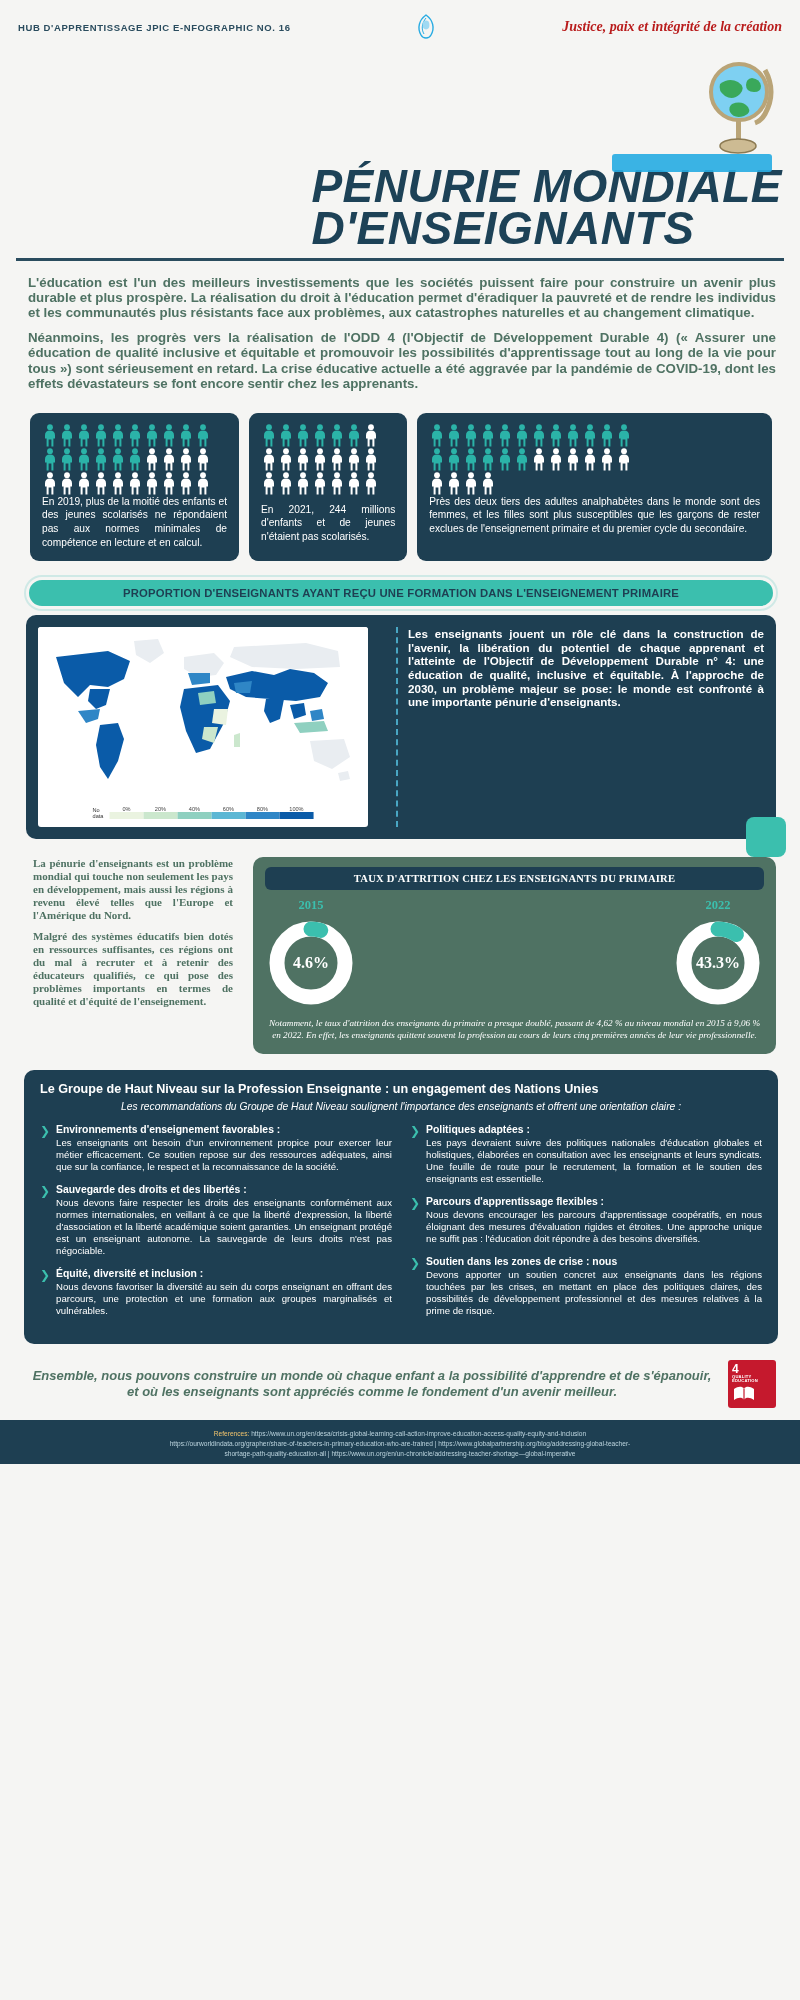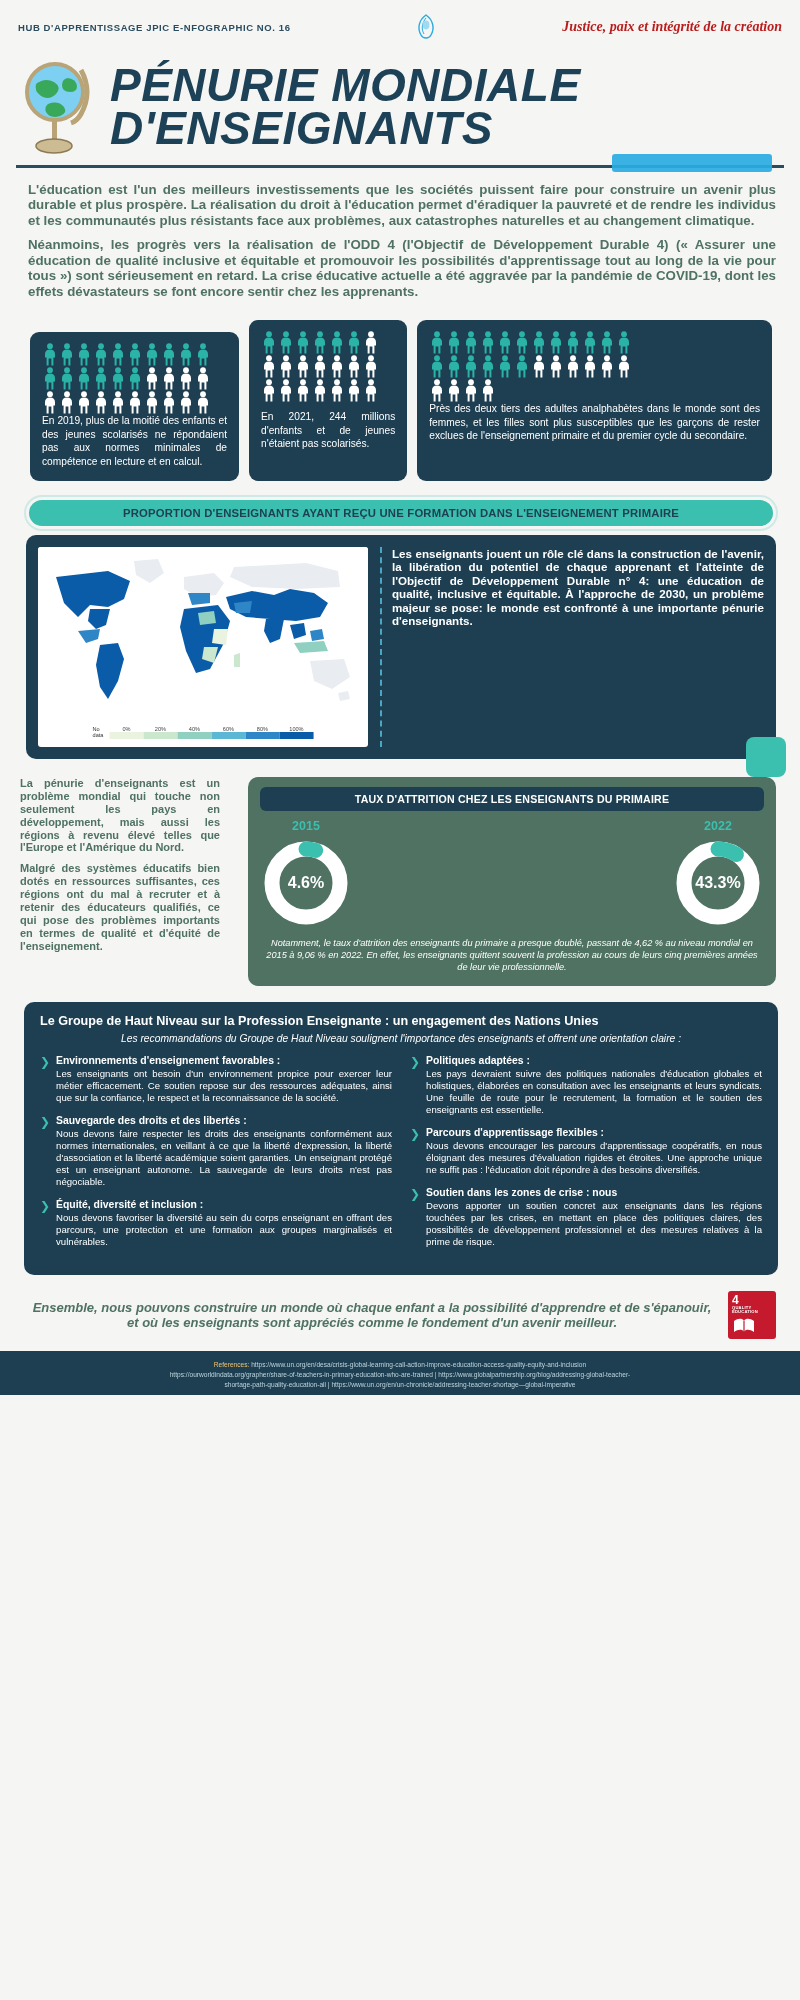--- a/index.html
+++ b/index.html
@@ -22,21 +22,21 @@
     font-size:9.5px; font-weight:bold; letter-spacing:0.6px;
     color:#2a4c5e;
   }
   .topbar-right {
     font-family:"Liberation Serif", serif;
     font-size:14px; font-weight:bold; font-style:italic;
     color:#b91c1c;
   }
   .logo-mark { width:28px; height:30px; position:relative; }
 
-  .title-block { position:relative; padding: 2px 18px 0 18px; display:flex; align-items:center; }
+  .title-block { position:relative; padding: 2px 18px 0 18px; display:flex; align-items:flex-end;flex-direction:column; }
   .globe { width:80px; height:105px; flex:0 0 80px; position:relative; margin-top:4px;}
   .maintitle {
     font-family:"Liberation Sans", sans-serif;
     font-weight:bold; font-style:italic;
     font-size:46px; line-height:0.92;
     letter-spacing:0.5px;
     color:#1d4257;
     margin-left:12px;
     margin-top:8px;
   }
@@ -58,21 +58,21 @@
     text-align:justify;
     margin-bottom:9px;
   }
 
   
   .stats { display:flex; gap:10px; padding: 6px 28px 0 30px; }
   .stat-card {
     background:#1e3f52; border-radius:9px; padding:11px 12px 12px 12px;
     color:#ffffff;
   }
-  .stat-card.c1 { width:217px;margin-top:12px; }
+  .stat-card.c1 { width:217px; }
   .stat-card.c2 { width:164px; }
   .stat-card.c3 { width:369px; }
   .stat-text { font-size:10.2px; line-height:1.34; text-align:justify; }
   .stat-card.c2 .stat-text { margin-top:8px; }
 
   
   .ppl { display:flex; flex-wrap:wrap; gap:1px 1px; }
   .icon-person { width:16px; height:23px; display:block; }
 
   
@@ -83,37 +83,37 @@
     box-shadow: 0 0 0 2px #cfe9e6;
     padding:7px 16px;
     color:#1e3f52; font-weight:bold; font-size:11.3px; letter-spacing:0.2px;
     text-align:center;
   }
 
   
   .map-panel {
     margin: 6px 24px 0 26px;
     background:#1e3f52; border-radius:10px;
-    display:flex; padding:12px; gap:12px; position:relative;
+    display:flex; padding:12px; gap:28px; position:relative;
   }
   .map-box { background:#ffffff; border-radius:3px; width:330px; height:200px; position:relative; overflow:hidden; }
   .map-svg { width:100%; height:170px; display:block; }
   .map-legend { position:absolute; bottom:8px; left:50%; transform:translateX(-50%); display:flex; align-items:center; gap:0; font-size:6px; color:#333; }
   .legend-labels { display:flex; font-size:5.6px; color:#444; }
   .legend-labels span { width:34px; text-align:center; }
   .legend-swatches { display:flex; }
   .legend-swatches i { display:block; width:34px; height:7px; }
   .map-text {
     flex:1; color:#ffffff; font-weight:bold; font-size:11.6px; line-height:1.17;
     text-align:justify; border-left:2px dashed #49a7c4; padding-left:10px;
   }
   .teal-chip { position:absolute; right:-10px; bottom:-18px; width:40px; height:40px; background:#3bbfae; border-radius:8px; }
 
   
-  .midrow { display:flex; gap:28px; padding:18px 24px 0 20px; align-items:flex-start; }
+  .midrow { display:flex; gap:20px; padding:18px 24px 0 33px; align-items:flex-start;font-family:Liberation Serif, serif; }
   .mid-left { width:200px; color:#4f7263; font-weight:bold; font-size:11px; line-height:1.18; text-align:justify; }
   .mid-left p { margin-bottom:8px; }
   .attrition {
     flex:1; background:#4f7263; border-radius:10px; padding:10px 12px 12px 12px; color:#fff;
   }
   .attr-title {
     background:#1e3f52; border-radius:6px; text-align:center;
     font-size:10.6px; font-weight:bold; letter-spacing:0.2px;
     padding:6px 4px; margin-bottom:8px;
   }

